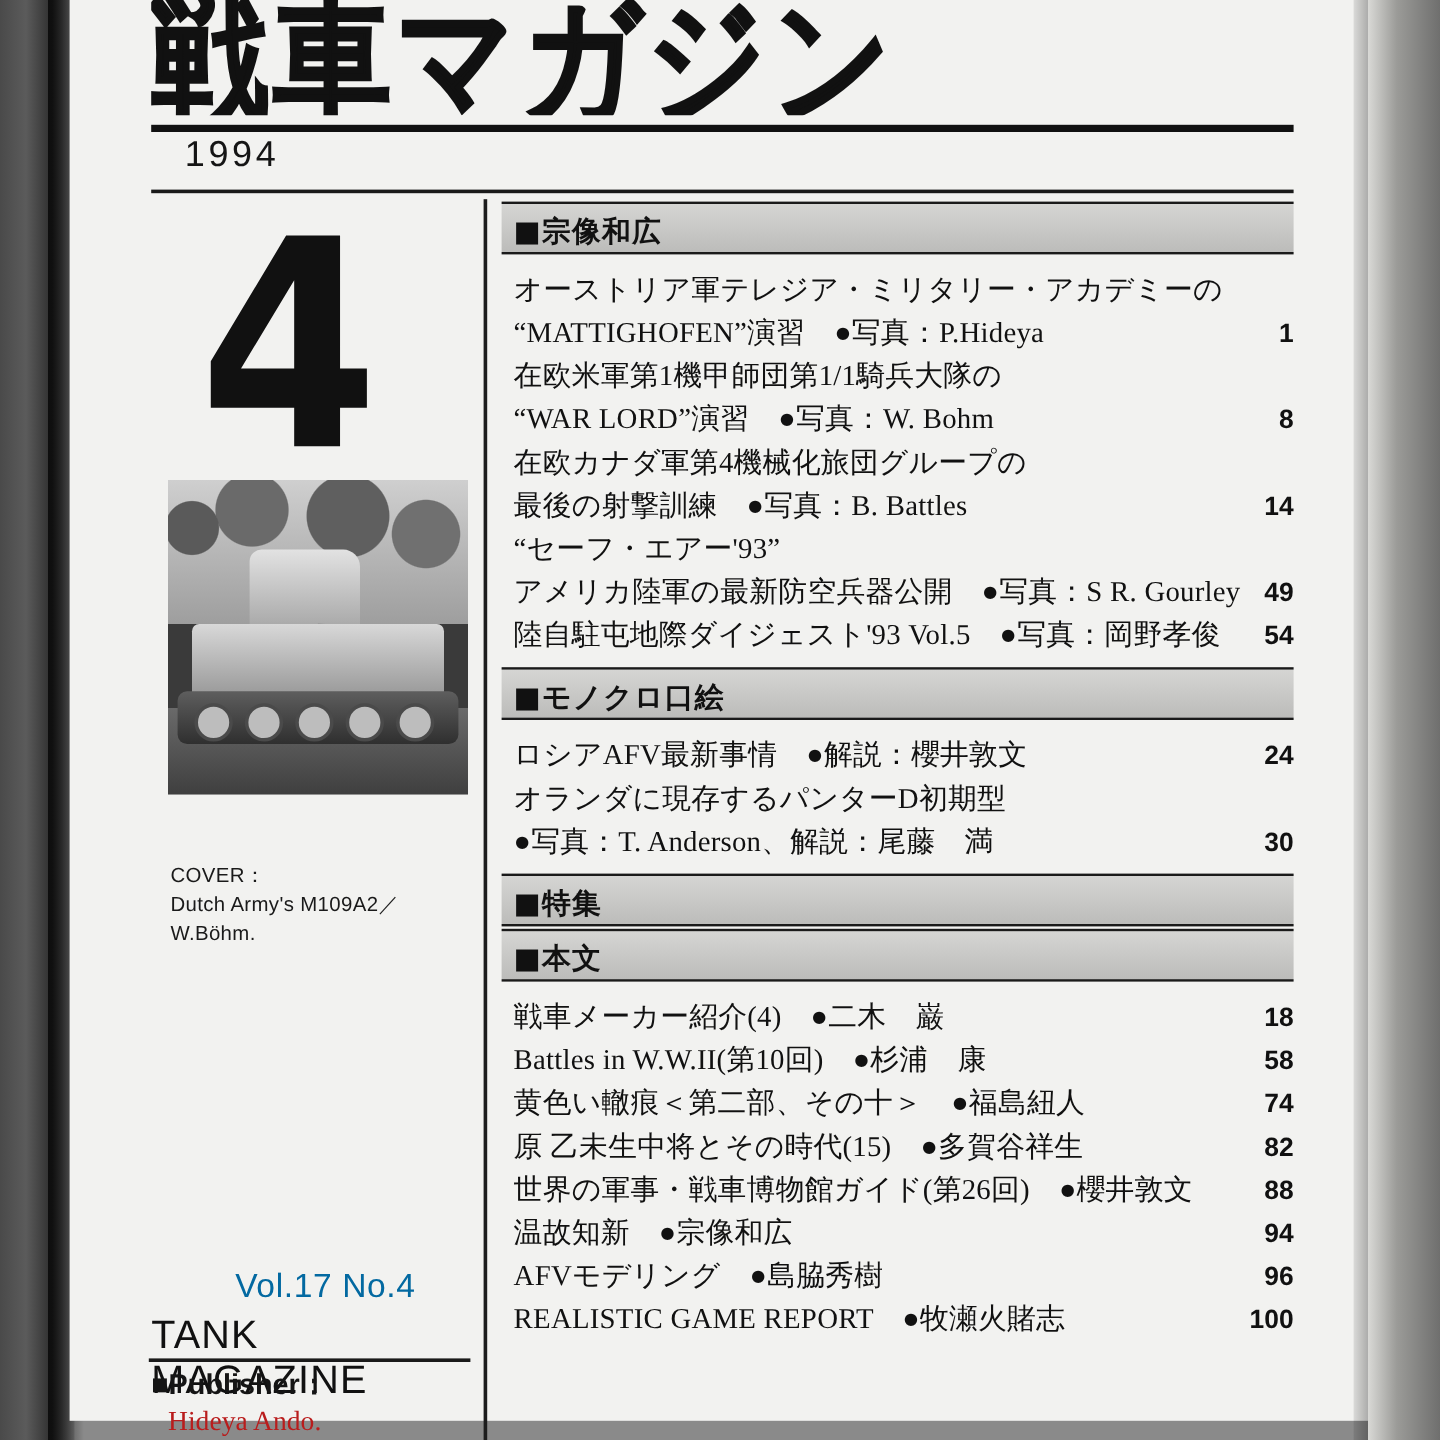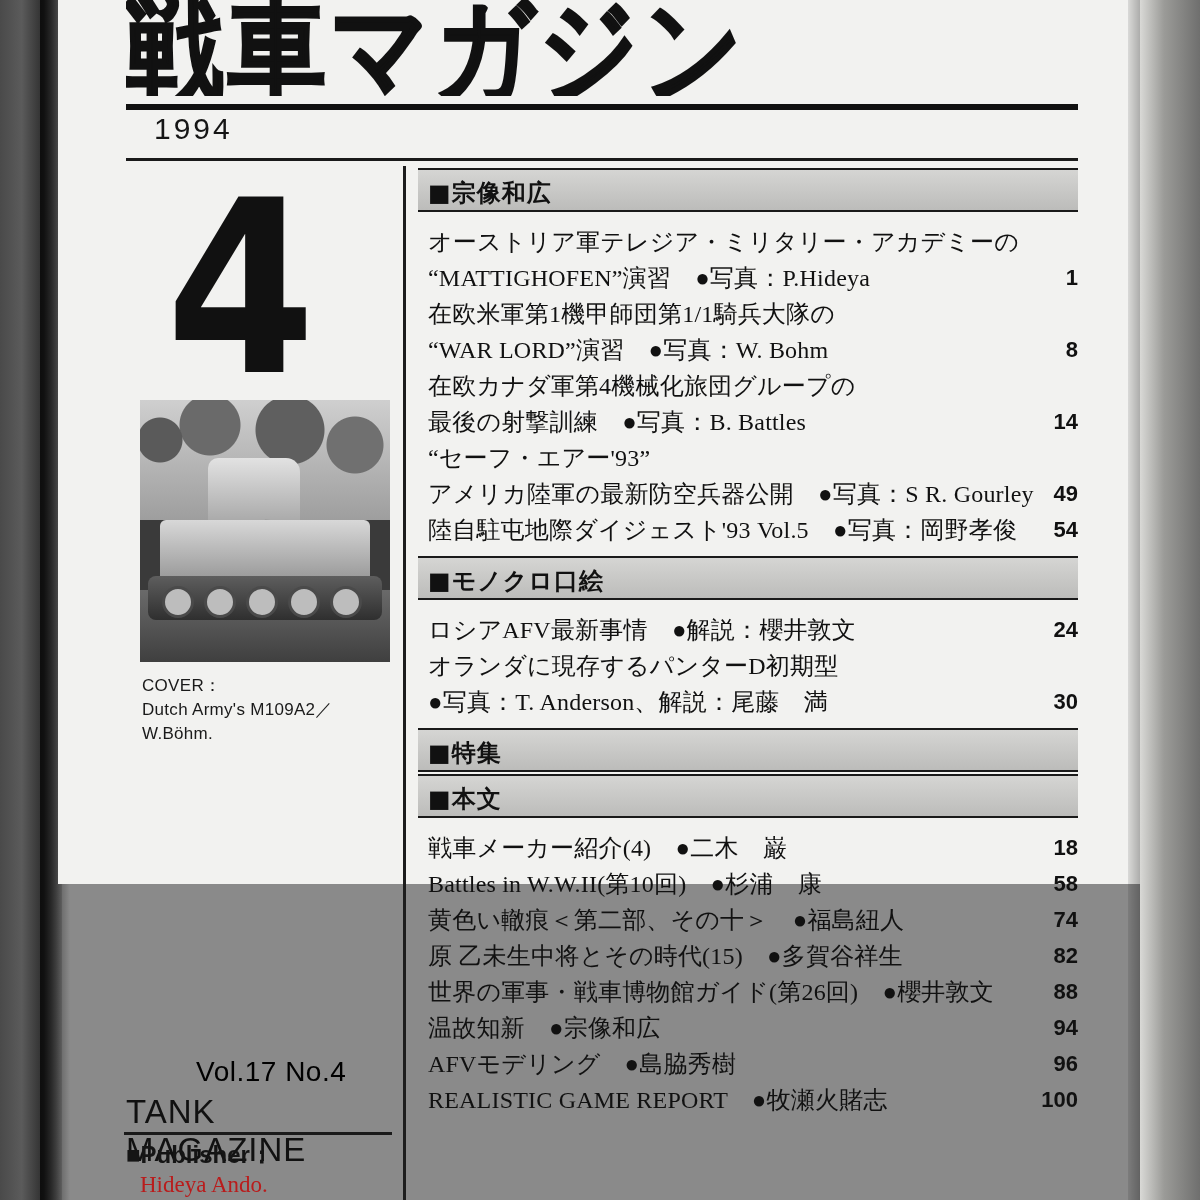--- a/index.html
+++ b/index.html
@@ -29,21 +29,21 @@
   }
   .gutter-shadow {
     position: absolute;
     left: 40px; top: 0;
     width: 30px; height: 1200px;
     background: linear-gradient(90deg, rgba(0,0,0,0.75), rgba(0,0,0,0.0));
   }
   .paper {
     position: absolute;
     left: 58px; top: 0;
-    width: 1085px; height: 884px;
+    width: 1085px; height: 1184px;
     background: #f2f2f0;
   }
   .right-edge {
     position: absolute;
     left: 1140px; top: 0;
     width: 60px; height: 1200px;
     background: linear-gradient(90deg, #d9d9d6 0%, #9b9b98 40%, #6f6f6e 100%);
   }
   .right-edge2 {
     position: absolute;
@@ -175,21 +175,21 @@
     font-size: 17px;
     line-height: 24px;
     color: #1a1a1a;
     letter-spacing: 0.3px;
   }
   .vol {
     position: absolute;
     left: 70px; top: 888px;
     font-family: "Liberation Sans", sans-serif;
     font-size: 28px;
-    color: #000000;
+    color: #0369a1;
     letter-spacing: 0.5px;
   }
   .tm-name {
     position: absolute;
     left: 0px; top: 925px;
     font-family: "Liberation Sans", sans-serif;
     font-size: 33px;
     letter-spacing: 1px;
     color: #111;
   }
@@ -306,21 +306,21 @@
         <div class="hull"></div>
         <div class="ground"></div>
         <div class="track"></div>
         <div class="wheel" style="left:22px;"></div>
         <div class="wheel" style="left:64px;"></div>
         <div class="wheel" style="left:106px;"></div>
         <div class="wheel" style="left:148px;"></div>
         <div class="wheel" style="left:190px;"></div>
       </div>
 
-      <div class="cover-caption" style="white-space:pre-line;">COVER：
+      <div class="cover-caption" style="white-space:pre-line;margin-top:44px;">COVER：
 Dutch Army's M109A2／W.Böhm.</div>
 
       <div class="vol">Vol.17 No.4</div>
       <div class="tm-name">TANK MAGAZINE</div>
       <div class="tm-rule"></div>
 
       <div class="pub-block">
         <div class="pub-line">■Publisher：</div>
         <div class="pub-sub">Hideya Ando.</div>
 

